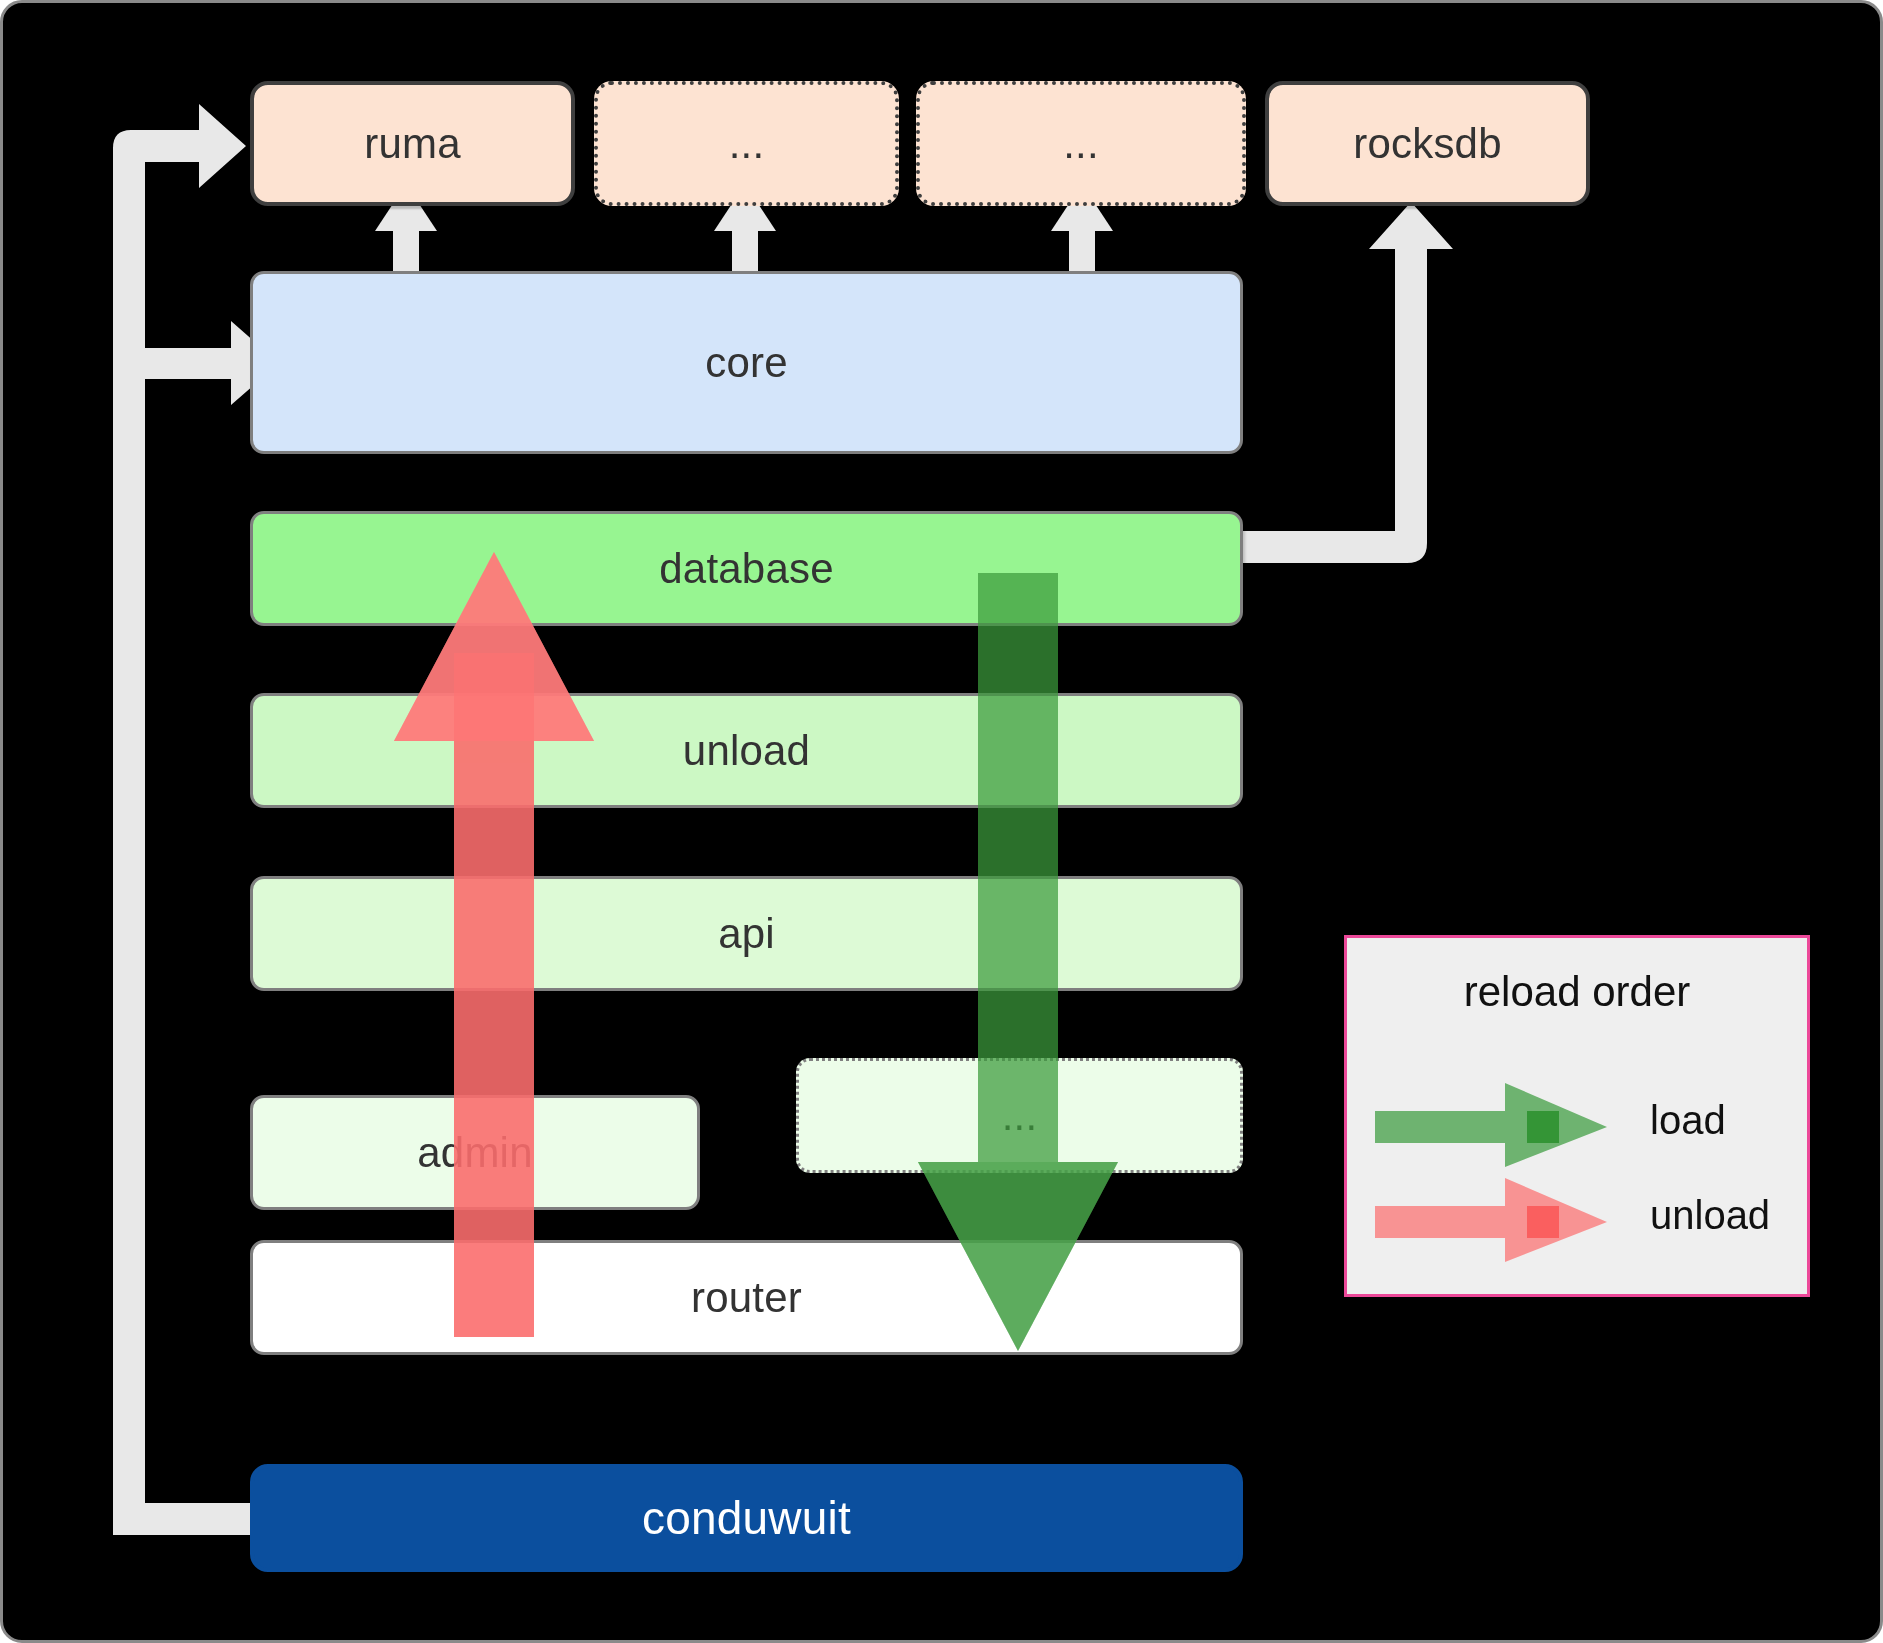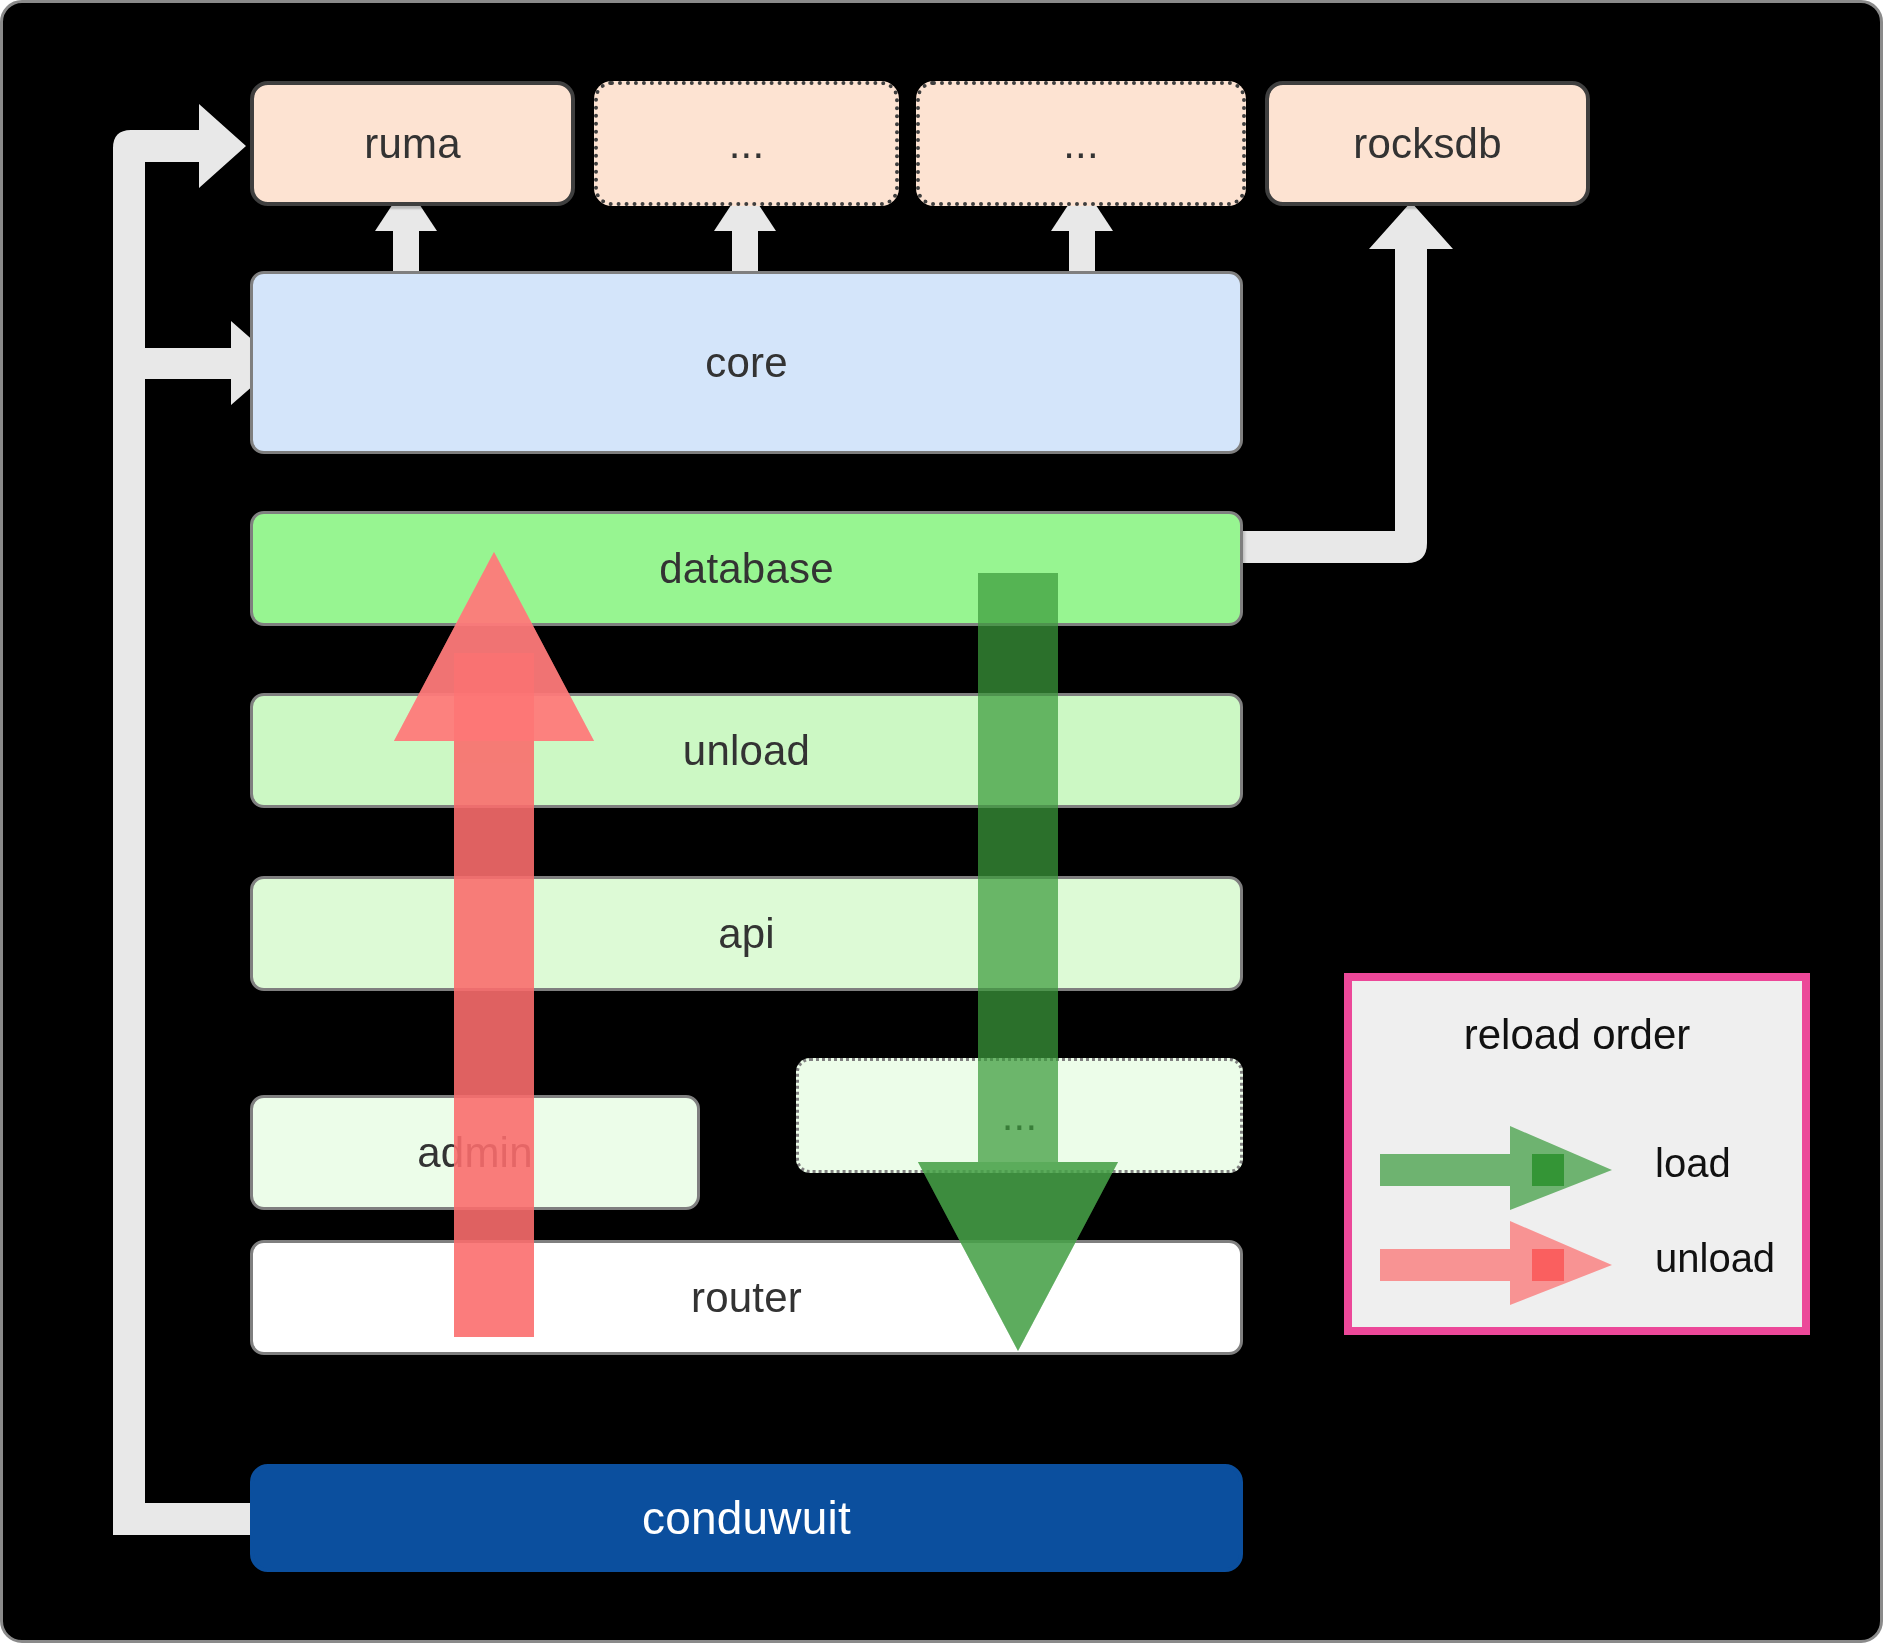--- a/index.html
+++ b/index.html
@@ -63,23 +63,22 @@
     border: 4px solid #0b4f9e;
     border-radius: 18px;
     color: #ffffff;
     font-size: 46px;
     font-weight: normal;
     box-shadow: 3px 4px 3px rgba(0,0,0,0.35);
   }
   .legend-box {
     position: absolute;
     background: #efefef;
-    border: 8px solid #ec4899;
+    border: 3px solid #ec4899;
     box-sizing: border-box;
-    margin-top: 38px;
   }
   .legend-title {
     position: absolute;
     left: 0;
     right: 0;
     top: 30px;
     text-align: center;
     font-size: 42px;
     color: #111111;
   }

